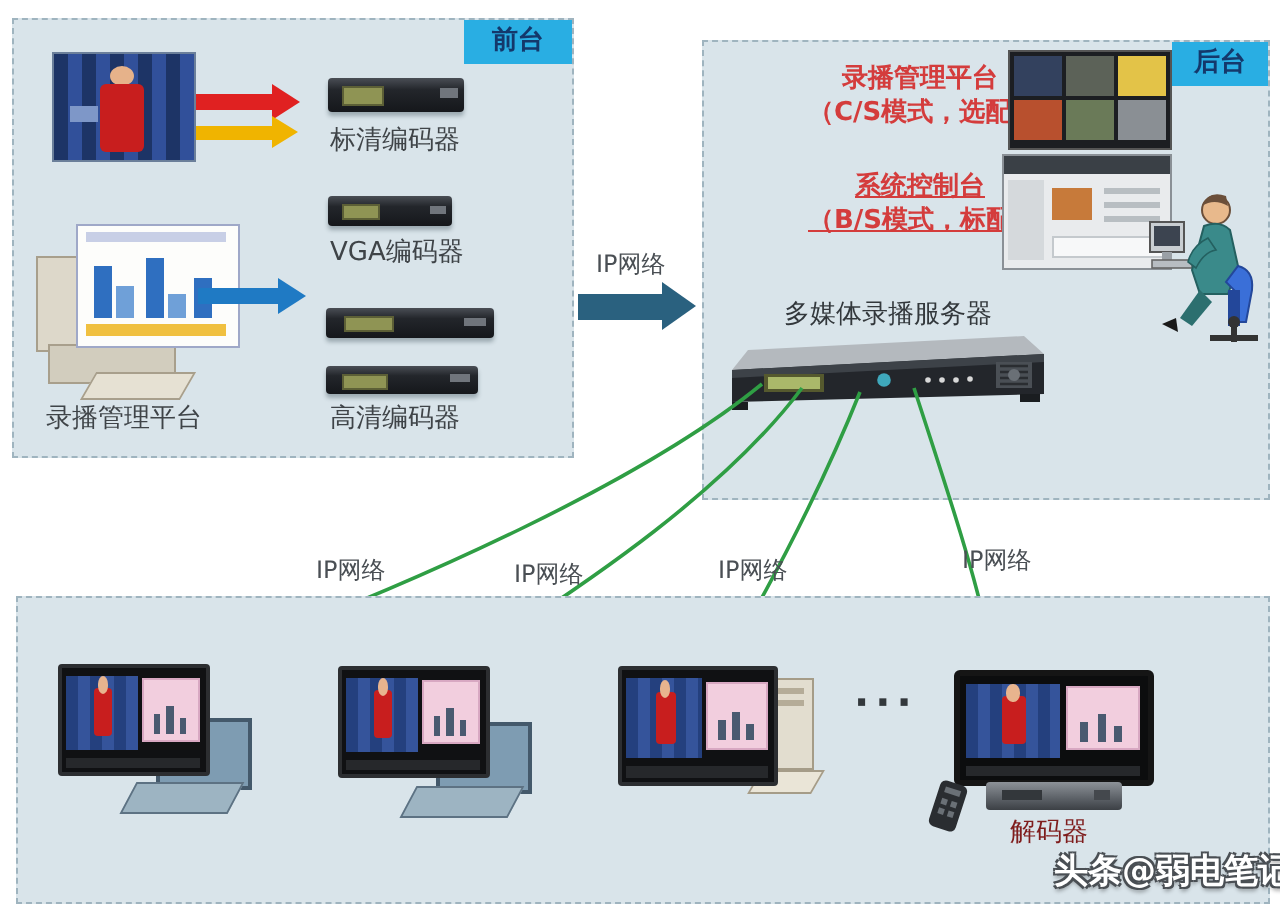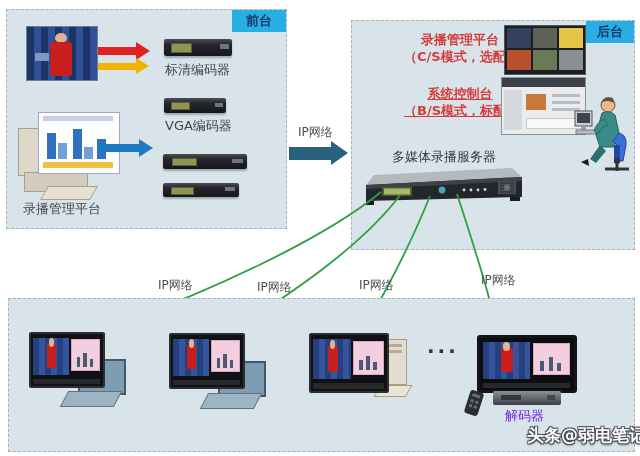--- a/index.html
+++ b/index.html
@@ -91,20 +91,21 @@
     </div>
 
     <div class="enc" style="left:156px;top:144px;width:84px;height:15px;">
       <i class="scr"></i>
         <i class="tag"></i>
     </div>
     <div class="enc" style="left:156px;top:173px;width:76px;height:14px;">
       <i class="scr"></i>
         <i class="tag"></i>
     </div>
+    <div class="dev-label" style="left:158px;top:190px;">高清编码器</div>
   </div>
 
   <div class="net-label" style="left:298px;top:124px;">IP网络</div>
   <div class="barrow" style="left:289px;top:141px;width:60px;height:24px;">
     <i style="left:0;top:6px;width:42px;height:13px;background:#2a617f;"></i>
     <i style="left:42px;top:0;border-left:17px solid #2a617f;border-top:12px solid transparent;border-bottom:12px solid transparent;"></i>
   </div>
 
   <div class="zone" style="left:351px;top:20px;width:282px;height:228px;">
     <div class="zone-label" style="width:48px;">后台</div>
@@ -270,20 +271,20 @@
       <span style="position:absolute;left:8px;top:4px;width:20px;height:5px;background:#33373b;"></span>
       <span style="position:absolute;right:6px;top:4px;width:8px;height:5px;background:#44484d;"></span>
     </div>
     <div style="position:absolute;left:458px;top:92px;width:14px;height:24px;background:#2a2d31;border-radius:3px;transform:rotate(18deg);">
       <span style="position:absolute;left:3px;top:3px;width:8px;height:3px;background:#6a7076;display:block;"></span>
       <span style="position:absolute;left:3px;top:9px;width:3px;height:3px;background:#6a7076;display:block;"></span>
       <span style="position:absolute;left:8px;top:9px;width:3px;height:3px;background:#6a7076;display:block;"></span>
       <span style="position:absolute;left:3px;top:14px;width:3px;height:3px;background:#6a7076;display:block;"></span>
       <span style="position:absolute;left:8px;top:14px;width:3px;height:3px;background:#6a7076;display:block;"></span>
     </div>
-    <div class="dev-label" style="left:496px;top:108px;color:#6d28d9;">解码器</div>
+    <div class="dev-label" style="left:496px;top:108px;color:#7f1d1d;">解码器</div>
 
   </div>
 
   <div style="position:absolute;left:527px;top:424px;color:#fff;font-size:17px;font-weight:bold;white-space:nowrap;
               text-shadow:-1px -1px 0 #4a4f54, 1px -1px 0 #4a4f54, -1px 1px 0 #4a4f54, 1px 1px 0 #4a4f54, 0 2px 2px rgba(0,0,0,.4);">头条@弱电笔记</div>
 
 </div>
 
 </body></html>

